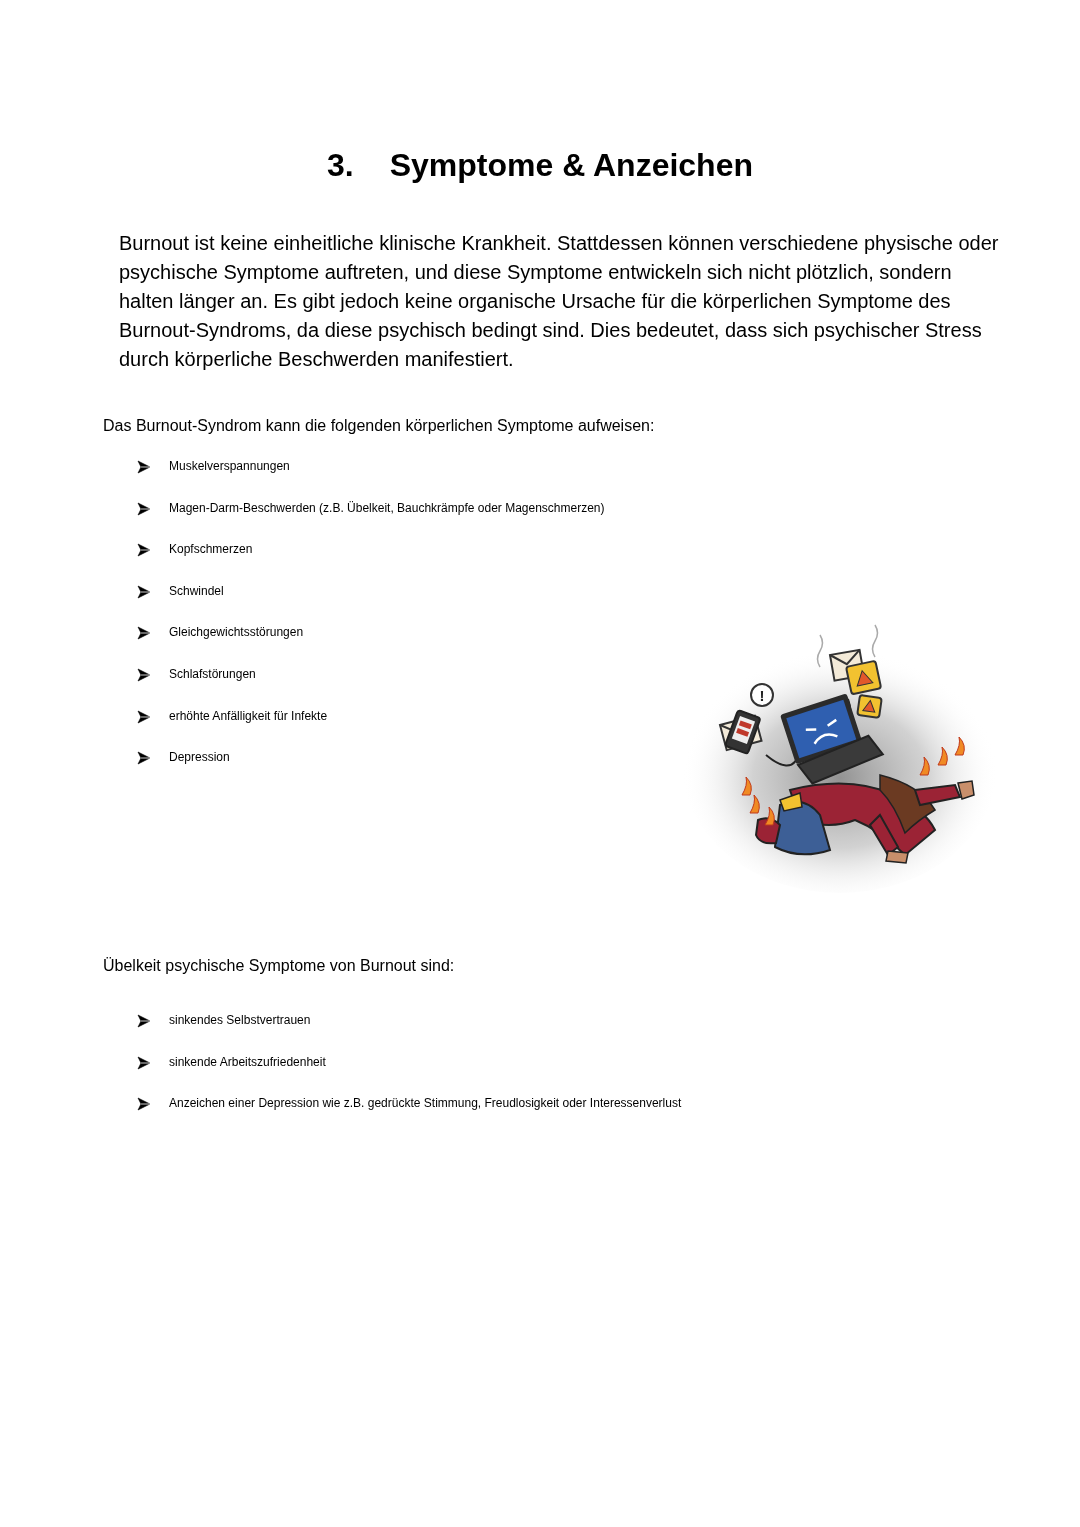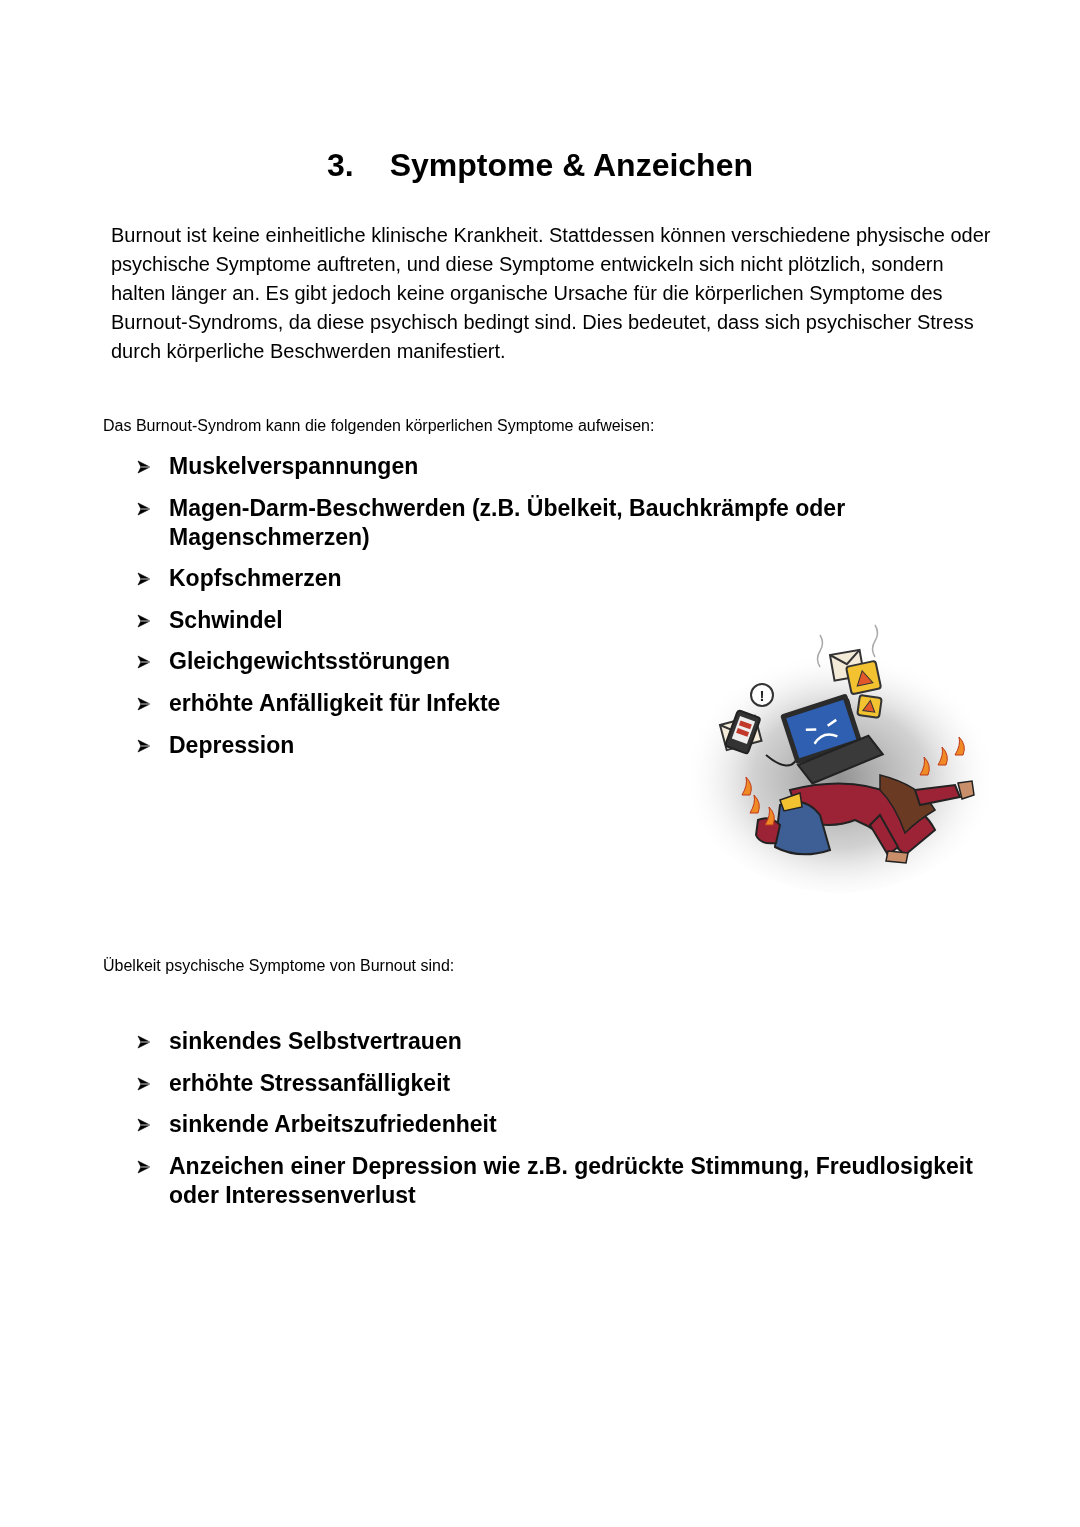--- a/index.html
+++ b/index.html
@@ -31,48 +31,47 @@
       line-height: 44px;
       white-space: pre;
     }
     .heading .num { display: inline-block; margin-right: 36px; }
     .para {
       position: absolute;
       left: 103px;
       width: 880px;
       font-size: 20px;
       line-height: 29px;
-      margin: 8px;
+      margin: 16px;
     }
     .intro { top: 213px; }
     .lead {
       position: absolute;
       left: 103px;
       font-size: 16px;
       line-height: 29px;
     }
     .lead-physical { top: 411px; }
     .lead-psychic { top: 951px; }
     ul.symptoms {
       position: absolute;
       left: 103px;
       margin: 0;
       padding: 0;
       list-style: none;
       width: 880px;
     }
     ul.physical { top: 452px; }
-    ul.psychic { top: 1027px; }
+    ul.psychic { top: 1006px; }
     ul.symptoms li {
       position: relative;
       padding-left: 66px;
-      font-size: 23px;
+      font-size: 12px;
       line-height: 29px;
       margin-bottom: 12.6px;
-      font-weight: bold;
     }
     ul.symptoms li .bullet {
       position: absolute;
       left: 34px;
       top: 8px;
       width: 14px;
       height: 14px;
     }
     .illustration {
       position: absolute;
@@ -107,20 +106,24 @@
           <path d="M4 7 L13 7" stroke="#fff" stroke-width="0.8"></path>
         </svg><span>Kopfschmerzen</span></li>
     <li><svg class="bullet" viewBox="0 0 14 14">
           <path d="M1 1 L13 7 L1 13 L4 7 Z" fill="#000" stroke="#000" stroke-width="0.6" stroke-linejoin="round"></path>
           <path d="M4 7 L13 7" stroke="#fff" stroke-width="0.8"></path>
         </svg><span>Schwindel</span></li>
     <li><svg class="bullet" viewBox="0 0 14 14">
           <path d="M1 1 L13 7 L1 13 L4 7 Z" fill="#000" stroke="#000" stroke-width="0.6" stroke-linejoin="round"></path>
           <path d="M4 7 L13 7" stroke="#fff" stroke-width="0.8"></path>
         </svg><span>Gleichgewichtsstörungen</span></li>
+    <li><svg class="bullet" viewBox="0 0 14 14">
+          <path d="M1 1 L13 7 L1 13 L4 7 Z" fill="#000" stroke="#000" stroke-width="0.6" stroke-linejoin="round"></path>
+          <path d="M4 7 L13 7" stroke="#fff" stroke-width="0.8"></path>
+        </svg><span>Schlafstörungen</span></li>
     <li><svg class="bullet" viewBox="0 0 14 14">
           <path d="M1 1 L13 7 L1 13 L4 7 Z" fill="#000" stroke="#000" stroke-width="0.6" stroke-linejoin="round"></path>
           <path d="M4 7 L13 7" stroke="#fff" stroke-width="0.8"></path>
         </svg><span>erhöhte Anfälligkeit für Infekte</span></li>
     <li><svg class="bullet" viewBox="0 0 14 14">
           <path d="M1 1 L13 7 L1 13 L4 7 Z" fill="#000" stroke="#000" stroke-width="0.6" stroke-linejoin="round"></path>
           <path d="M4 7 L13 7" stroke="#fff" stroke-width="0.8"></path>
         </svg><span>Depression</span></li>
   </ul>
 
@@ -208,24 +211,20 @@
   <div class="lead lead-psychic">Übelkeit psychische Symptome von Burnout sind:</div>
 
   <ul class="symptoms psychic">
     <li><svg class="bullet" viewBox="0 0 14 14">
           <path d="M1 1 L13 7 L1 13 L4 7 Z" fill="#000" stroke="#000" stroke-width="0.6" stroke-linejoin="round"></path>
           <path d="M4 7 L13 7" stroke="#fff" stroke-width="0.8"></path>
         </svg><span>sinkendes Selbstvertrauen</span></li>
     <li><svg class="bullet" viewBox="0 0 14 14">
           <path d="M1 1 L13 7 L1 13 L4 7 Z" fill="#000" stroke="#000" stroke-width="0.6" stroke-linejoin="round"></path>
           <path d="M4 7 L13 7" stroke="#fff" stroke-width="0.8"></path>
-        </svg><span>erhöhte Stressanfälligkeit</span></li>
-    <li><svg class="bullet" viewBox="0 0 14 14">
-          <path d="M1 1 L13 7 L1 13 L4 7 Z" fill="#000" stroke="#000" stroke-width="0.6" stroke-linejoin="round"></path>
-          <path d="M4 7 L13 7" stroke="#fff" stroke-width="0.8"></path>
         </svg><span>sinkende Arbeitszufriedenheit</span></li>
     <li><svg class="bullet" viewBox="0 0 14 14">
           <path d="M1 1 L13 7 L1 13 L4 7 Z" fill="#000" stroke="#000" stroke-width="0.6" stroke-linejoin="round"></path>
           <path d="M4 7 L13 7" stroke="#fff" stroke-width="0.8"></path>
         </svg><span>Anzeichen einer Depression wie z.B. gedrückte Stimmung, Freudlosigkeit oder Interessenverlust</span></li>
   </ul>
 
 </div>
 
 </body></html>

